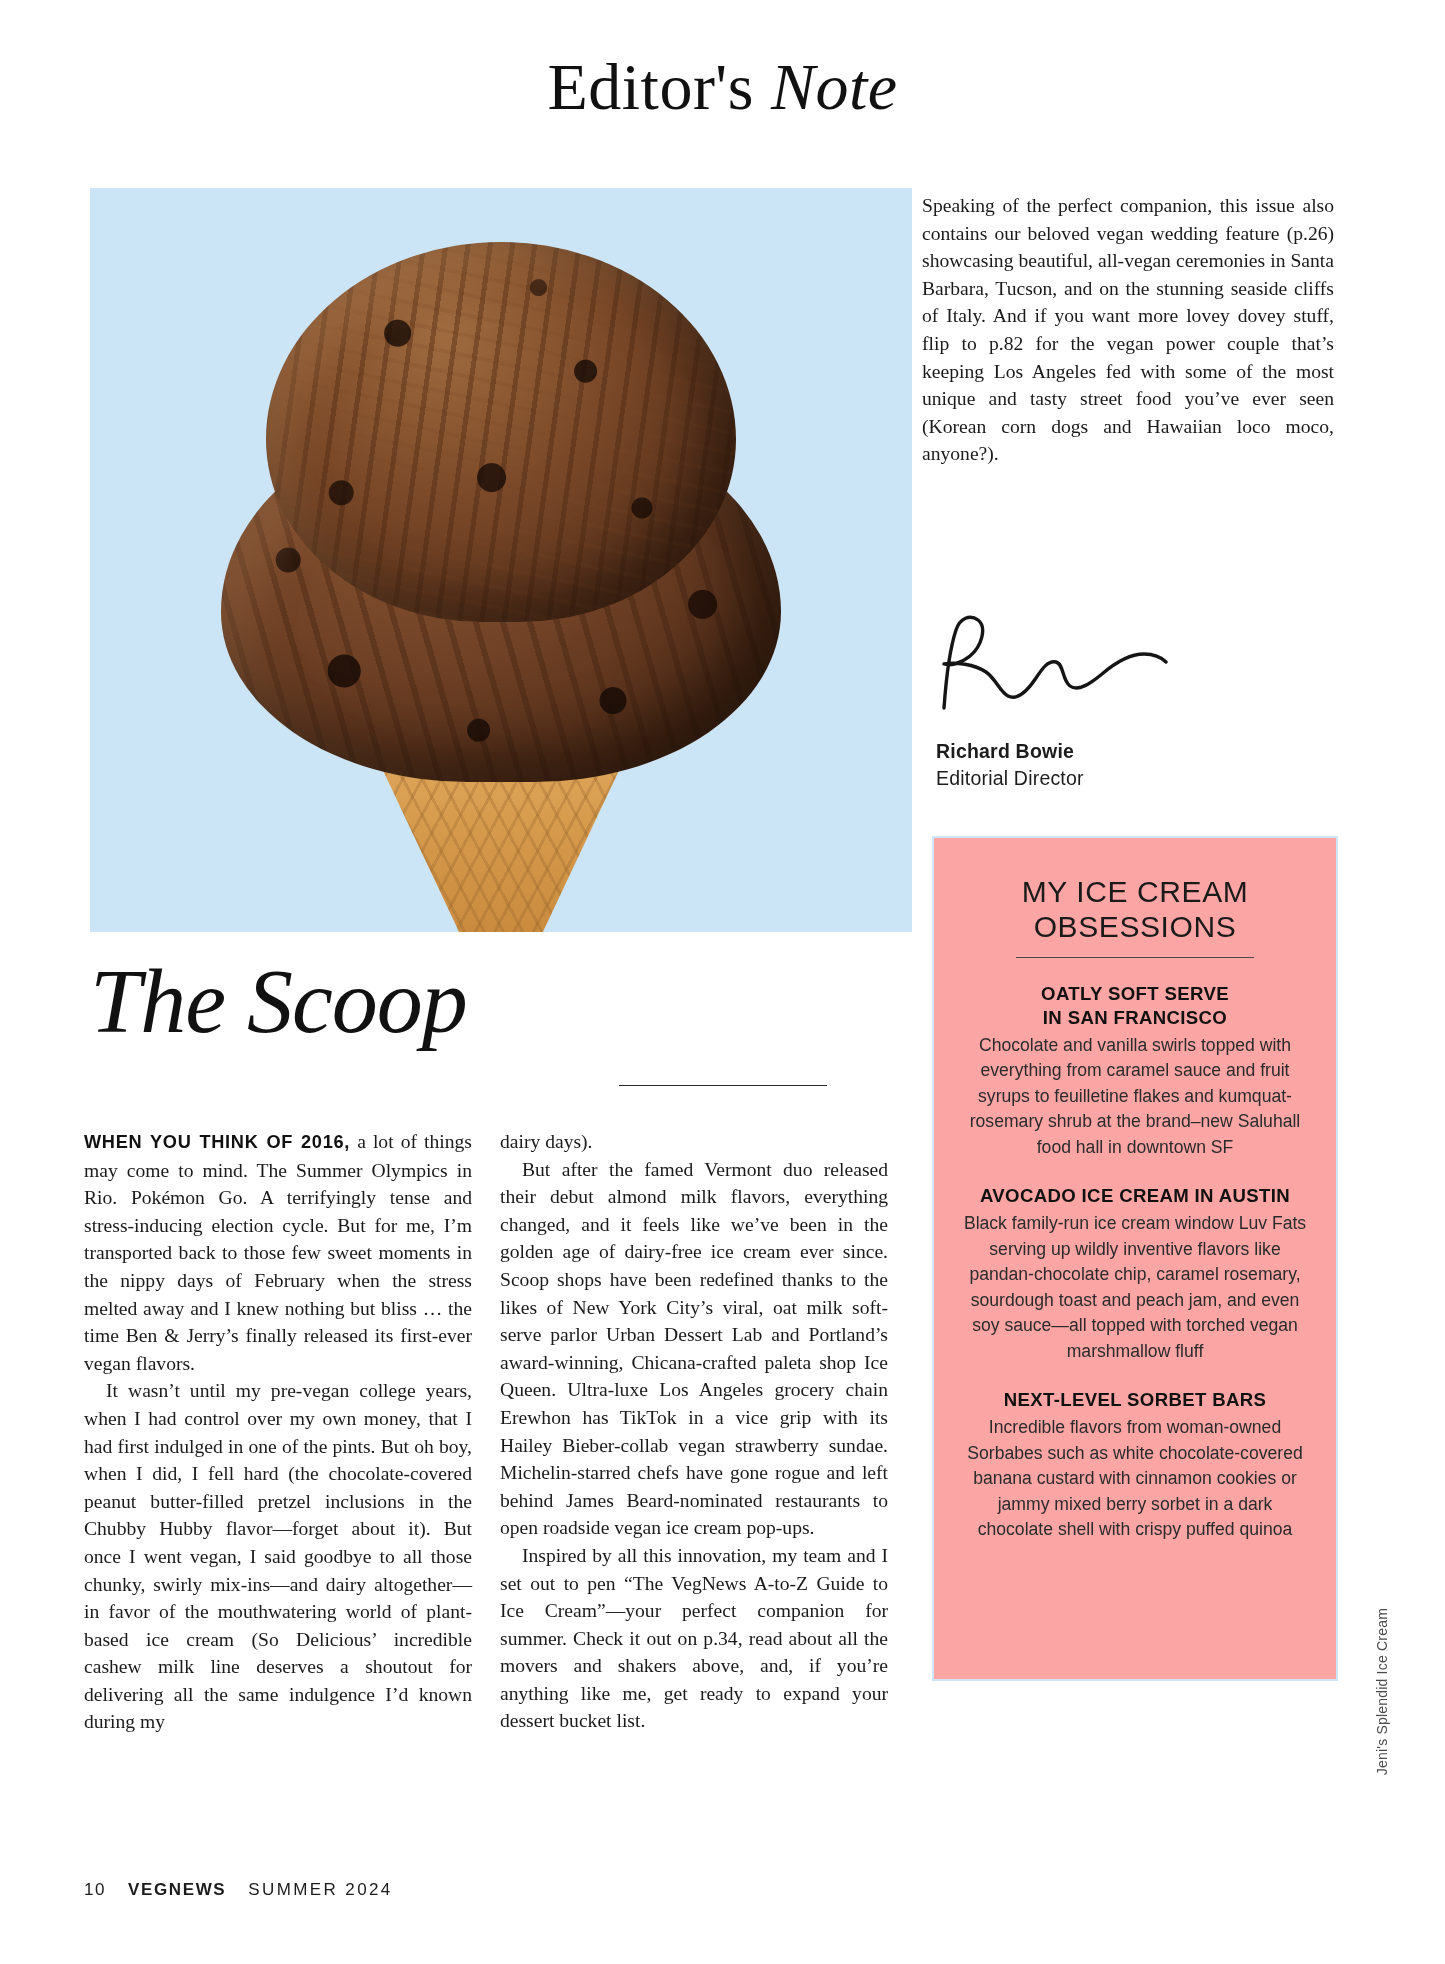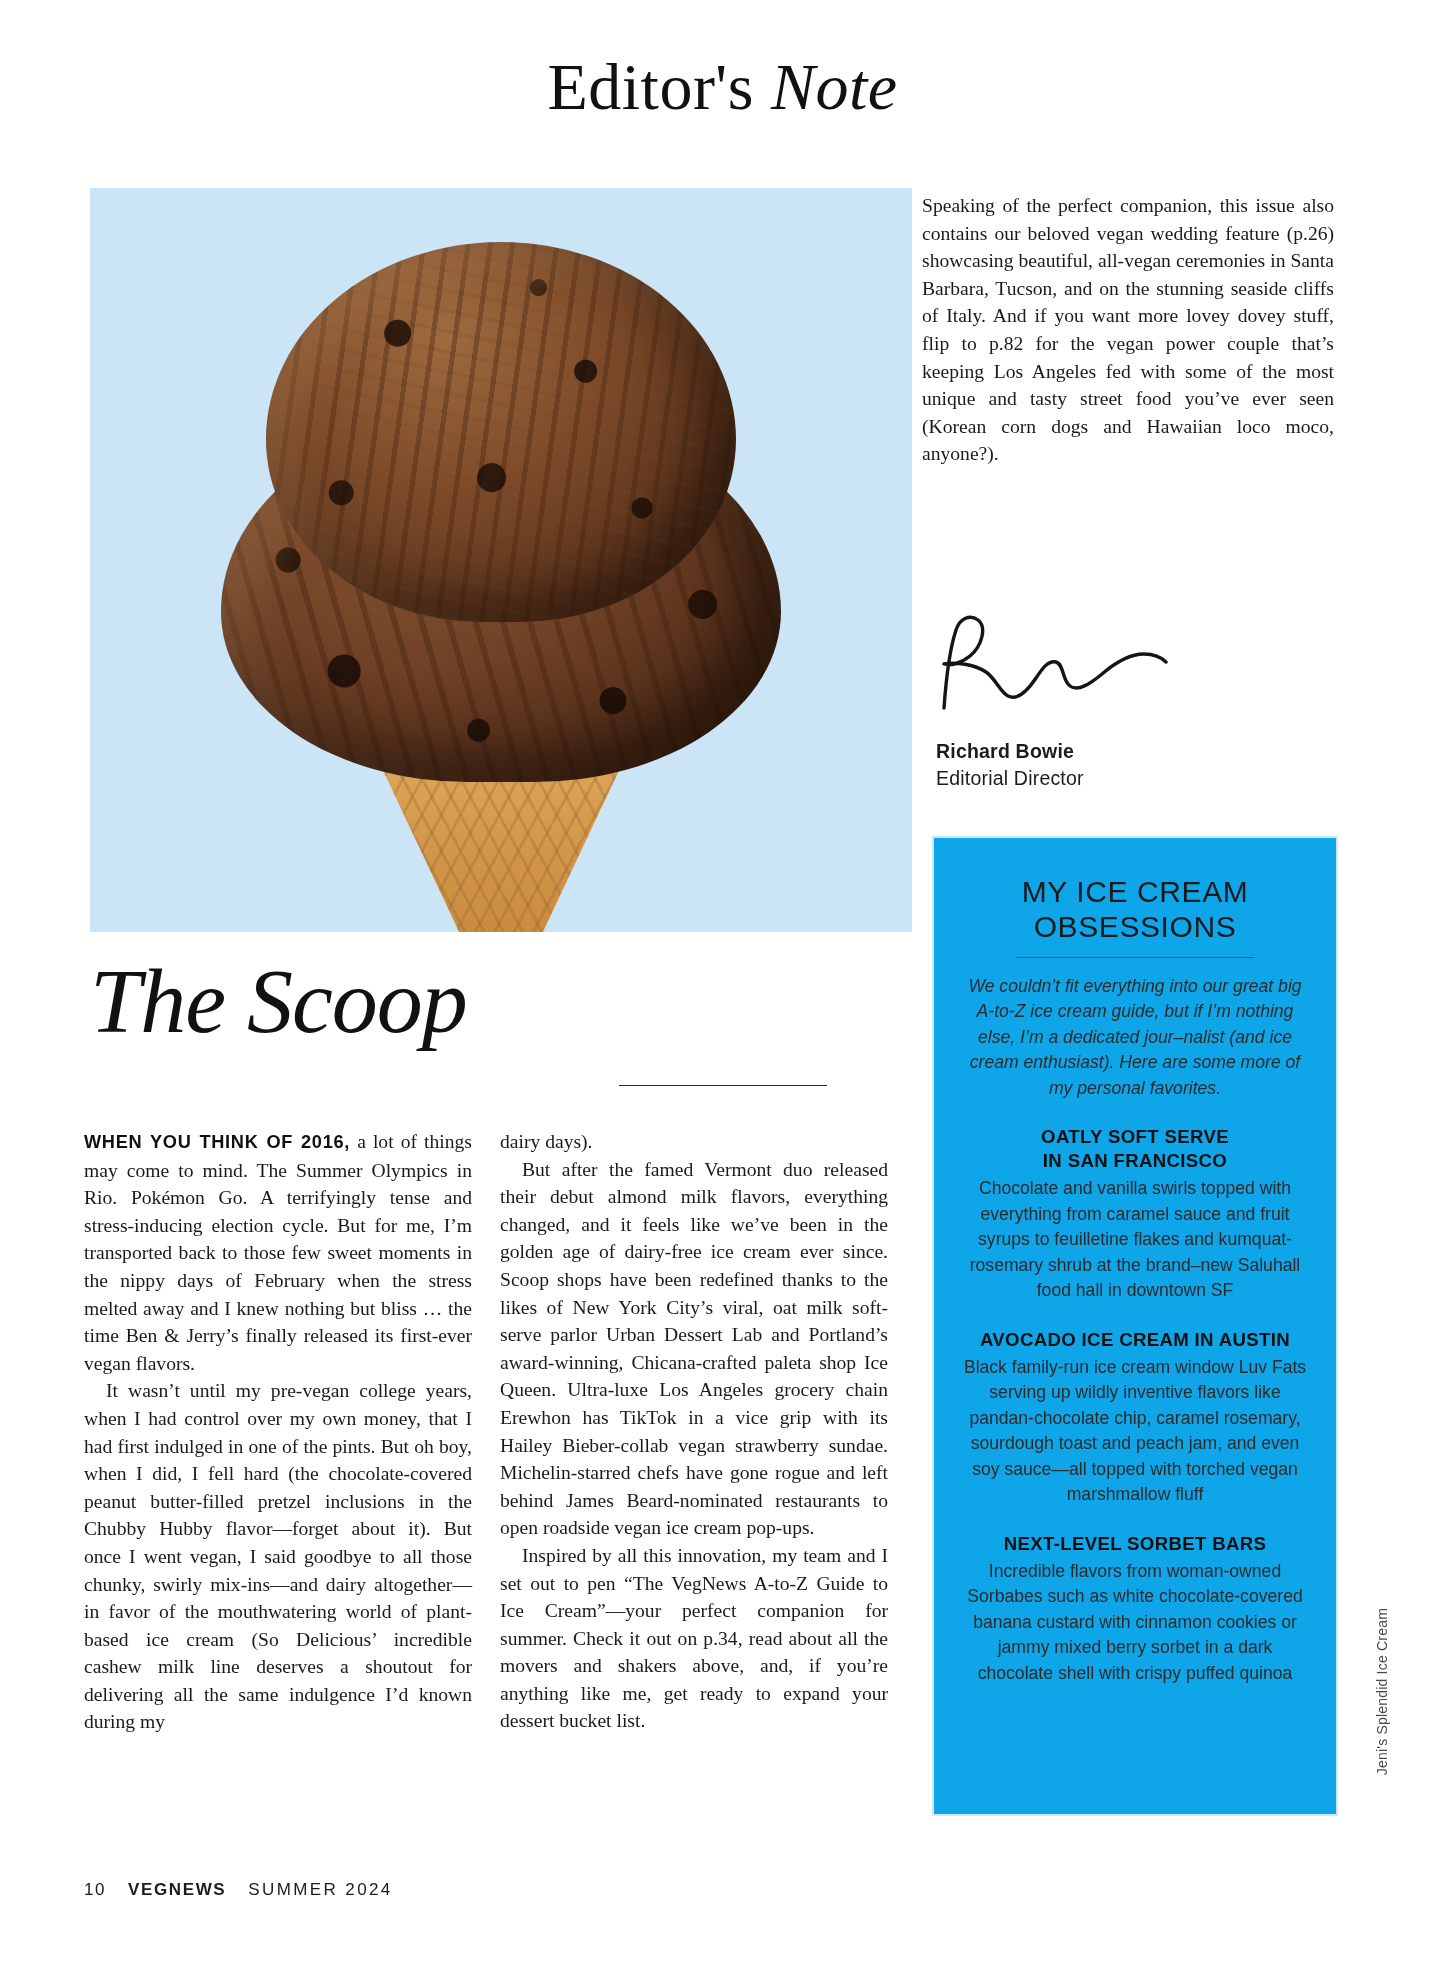--- a/index.html
+++ b/index.html
@@ -178,23 +178,23 @@
   }
   .byline .name { font-weight: 700; font-size: 19.5px; letter-spacing: .2px; }
   .byline .role { font-weight: 400; font-size: 19.5px; margin-top: 4px; letter-spacing: .2px; }
 
   
   .sidebar {
     position: absolute;
     left: 932px;
     top: 836px;
     width: 406px;
-    height: 980px;
+    height: 845px;
     border: 2px solid #cfe6f5;
-    background: #0ea5e9;
+    background: #fca5a5;
     padding: 36px 26px 20px 26px;
     font-family: "Liberation Sans", sans-serif;
     text-align: center;
     color: #262626;
   }
   .sb-title {
     font-size: 30px;
     font-weight: 400;
     line-height: 1.18;
     letter-spacing: 0.6px;
@@ -292,21 +292,20 @@
     <div class="name">Richard Bowie</div>
     <div class="role">Editorial Director</div>
   </div>
 
   <aside class="sidebar">
     <div class="sb-title">
       <div>MY ICE CREAM</div>
       <div>OBSESSIONS</div>
     </div>
     <div class="sb-rule"></div>
-    <div class="sb-intro">We couldn’t fit everything into our great big A-to-Z ice cream guide, but if I’m nothing else, I’m a dedicated jour–nalist (and ice cream enthusiast). Here are some more of my personal favorites.</div>
 
     <div class="sb-block">
       <div class="sb-head">
         <div>OATLY SOFT SERVE</div>
         <div>IN SAN FRANCISCO</div>
       </div>
       <div class="sb-body">Chocolate and vanilla swirls topped with everything from caramel sauce and fruit syrups to feuilletine flakes and kumquat-rosemary shrub at the brand–new Saluhall food hall in downtown SF</div>
     </div>
 
     <div class="sb-block">

